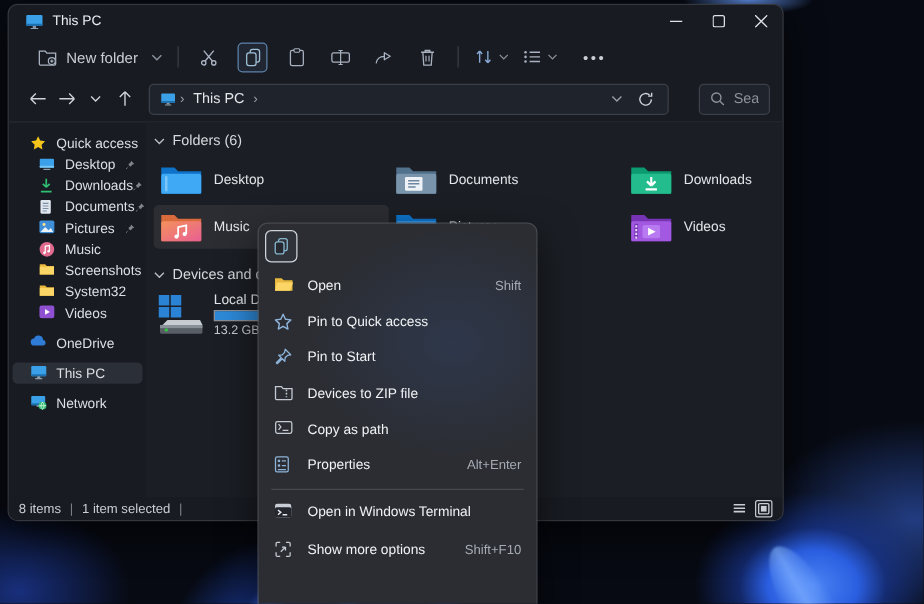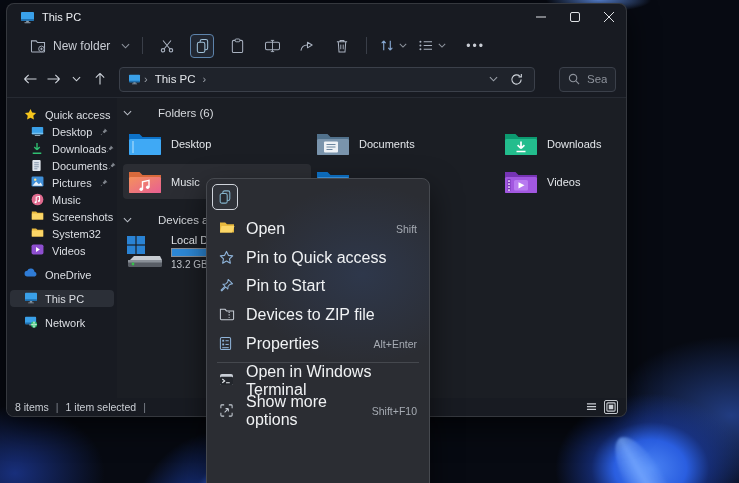--- a/index.html
+++ b/index.html
@@ -69,21 +69,21 @@
   .contentrow { flex:1; display:flex; min-height:0; }
   .sidebar { width:110px; flex:none; padding-top:8px; overflow:hidden; }
   .side-item { display:flex; align-items:center; height:17px; padding-left:14px; font-size:11px;
     color:#dcdfe4; margin:0 3px; border-radius:4px; }
   .side-item.child { padding-left:21px; }
   .side-item.sel { background:#2b2f37; }
   .side-item .si-icon { width:14px; height:14px; display:flex; flex:none; margin-right:7px; }
   .side-item .pin { margin-left:auto; margin-right:6px; display:flex; opacity:.8; }
   .gap7 { margin-top:7px; }
   .main { flex:1; background:#1b1e24; padding:7px 0 0 6px; overflow:hidden; }
-  .sec-head { display:flex; align-items:center; height:16px; font-size:11.5px; color:#d6d9dd;gap:20px; }
+  .sec-head { display:flex; align-items:center; height:16px; font-size:11.5px; color:#d6d9dd; }
   .sec-head .sh-chev { color:#b9bec6; margin-right:6px; display:flex; }
   .tiles { display:grid; grid-template-columns:repeat(3, 188px); row-gap:3px; margin-top:5px; }
   .tile { display:flex; align-items:center; gap:9px; height:35px; padding:0 5px; border-radius:4px; }
   .tile.sel { background:rgba(255,255,255,.07); }
   .tile .t-label { font-size:11px; color:#e2e5e9; }
   .tile-icon { width:34px; height:28px; flex:none; }
   .drive-tile { display:flex; align-items:flex-start; gap:6px; margin-top:6px; padding-left:2px; }
   .drive-info { display:flex; flex-direction:column; }
   .drive-name { font-size:11px; color:#e2e5e9; }
   .drive-bar { width:86px; height:9px; border:1px solid #8a8f96; background:#3a3e44; margin:2px 0; }
@@ -102,21 +102,21 @@
       radial-gradient(150px 120px at 70% 30%, rgba(62,110,200,.16), rgba(0,0,0,0) 75%),
       linear-gradient(#2b2d33,#2b2d33);
     border:1px solid #46494f; border-radius:8px;
     box-shadow:0 12px 30px rgba(0,0,0,.55); }
   .ctx-iconrow { height:36px; display:flex; align-items:center; padding-left:5px; }
   .ctx-copybox { width:26px; height:26px; border:1px solid #cfd3da; border-radius:5px;
     background:#30333a; display:flex; align-items:center; justify-content:center; }
   .ctx-item { height:28.6px; display:flex; align-items:center; margin:0 4px; border-radius:4px;
     padding:0 8px; }
   .ctx-item .ci-icon { width:16px; height:16px; display:flex; flex:none; margin-right:11px; }
-  .ctx-item .ci-label { font-size:16px; color:#f0f2f4; }
+  .ctx-item .ci-label { font-size:11px; color:#f0f2f4; }
   .ctx-item .ci-short { margin-left:auto; font-size:10.5px; color:#a6abb3; }
   .ctx-sep { height:1px; background:#45484e; margin:4px 10px; }
   svg { display:block; }
 </style>
 </head>
 <body>
 
 <div class="wallpaper">
   <div class="petal p1"></div>
   <div class="petal p2"></div>
@@ -618,20 +618,30 @@
       <svg width="16" height="14" viewBox="0 0 17 14">
           <path d="M1.5 2h5l1.5 1.7h7.5V12a1 1 0 0 1-1 1h-12a1 1 0 0 1-1-1z" fill="none" stroke="#c5cbd4" stroke-width="1.1"></path>
           <path d="M10.8 4.5v1.4m0 1.4v1.4m0 1.4V11" stroke="#c5cbd4" stroke-width="1.3"></path>
         </svg>
     </span>
     <span class="ci-label">Devices to ZIP file</span>
     <span class="ci-short"></span>
   </div>
   <div class="ctx-item">
     <span class="ci-icon">
+      <svg width="16" height="12" viewBox="0 0 17 13">
+          <rect x="1.5" y="1.5" width="14" height="10" rx="1.5" fill="none" stroke="#c5cbd4" stroke-width="1.1"></rect>
+          <path d="M4 8.5l2-2.5-2-2.5M7.5 9h5" stroke="#c5cbd4" stroke-width="1.1" fill="none"></path>
+        </svg>
+    </span>
+    <span class="ci-label">Copy as path</span>
+    <span class="ci-short"></span>
+  </div>
+  <div class="ctx-item">
+    <span class="ci-icon">
       <svg width="13" height="15" viewBox="0 0 14 16">
           <rect x="1.5" y="1.5" width="11" height="13" rx="1.5" fill="none" stroke="#8fb4da" stroke-width="1.1"></rect>
           <rect x="3.5" y="4" width="2" height="2" fill="#8fb4da"></rect>
           <path d="M7 5h3.5" stroke="#8fb4da" stroke-width="1.1"></path>
           <rect x="3.5" y="8" width="2" height="2" fill="#8fb4da"></rect>
           <path d="M7 9h3.5" stroke="#8fb4da" stroke-width="1.1"></path>
           <path d="M3.5 12.5h7" stroke="#8fb4da" stroke-width="1.1"></path>
         </svg>
     </span>
     <span class="ci-label">Properties</span>

